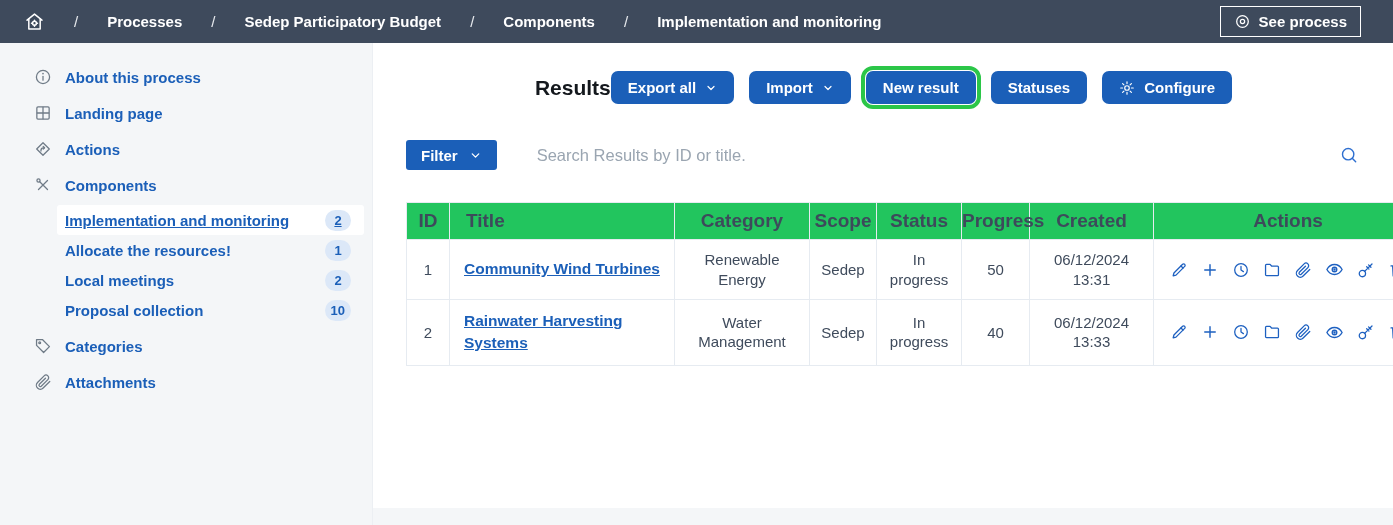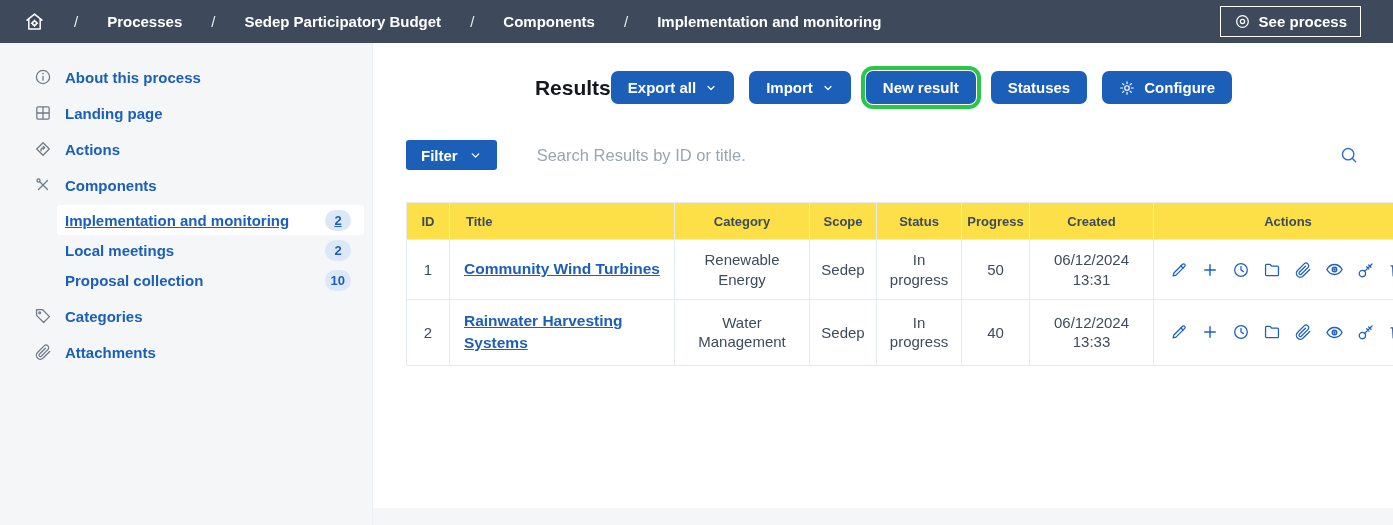--- a/index.html
+++ b/index.html
@@ -51,21 +51,21 @@
   .filter-row { display:flex; align-items:center; margin-top:36px; }
   .filter-btn { background:#1b5fb8; color:#fff; border:none; border-radius:3px; height:30px; padding:0 15px;
     font-family:inherit; font-size:15px; font-weight:700; display:flex; align-items:center; gap:11px; cursor:pointer; }
   .search-input { flex:1; margin-left:40px; border:none; outline:none; font-family:inherit; font-size:16.5px; color:#000000; background:transparent; }
   .search-input::placeholder { color:#9aa5b1; }
   .search-btn { background:none; border:none; color:#2e6fd0; display:flex; cursor:pointer; padding:0 2px; }
 
   
   .results-table { border-collapse:collapse; margin-top:32px; table-layout:fixed; width:1016px; }
   .results-table th, .results-table td { border:1px solid #e6ebf1; }
-  .results-table th { background:#fde047; height:37px; font-size:13px; font-weight:700; color:#3d4a5b; text-align:center; }
+  .results-table th { background:#22c55e; height:37px; font-size:19px; font-weight:700; color:#3d4a5b; text-align:center; }
   .results-table th.th-title { text-align:left; padding-left:16px; }
   .results-table td { font-size:15px; color:#3f4b5c; text-align:center; vertical-align:middle; padding:10px 8px; background:#fff; line-height:1.3; }
   td.title-cell { text-align:left; padding:10px 14px; }
   .title-link { color:#1b5fb8; font-weight:700; font-size:15.5px; text-decoration:underline; cursor:pointer; line-height:1.45; }
   td.cat-cell { padding:10px 8px; }
   .created-cell div { line-height:1.3; }
   .actions-cell { padding:10px 4px; }
   .actions-wrap { display:flex; align-items:center; justify-content:center; gap:13px; color:#1d60c0; }
   .action-icon { display:flex; cursor:pointer; color:#1d60c0; }
 
@@ -226,20 +226,24 @@
               <use href="#i-tools"></use>
             </svg>
           </span>
         <span>Components</span>
       </div>
 
       <div class="sub-list">
         <div class="sub-item active">
           <span class="sub-label">Implementation and monitoring</span>
           <span class="badge">2</span>
+        </div>
+        <div class="sub-item">
+          <span class="sub-label">Allocate the resources!</span>
+          <span class="badge">1</span>
         </div>
         <div class="sub-item">
           <span class="sub-label">Local meetings</span>
           <span class="badge">2</span>
         </div>
         <div class="sub-item">
           <span class="sub-label">Proposal collection</span>
           <span class="badge">10</span>
         </div>
       </div>

